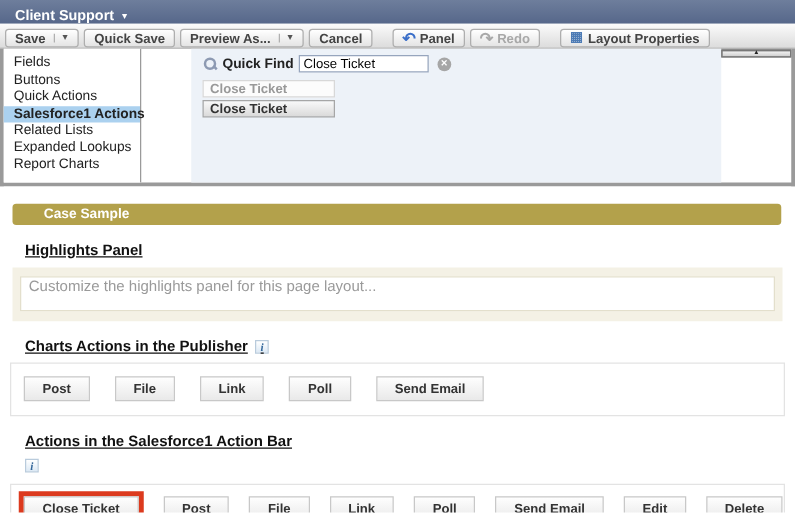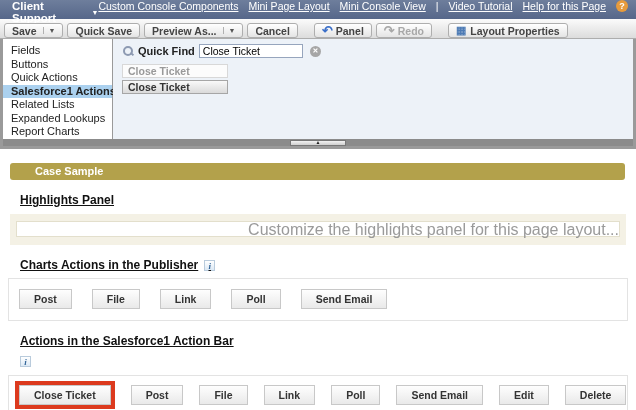--- a/index.html
+++ b/index.html
@@ -6,21 +6,21 @@
   html,body { margin:0; padding:0; }
   body {
     width:636px; height:410px; overflow:hidden; background:#fff;
     font-family:"Liberation Sans", sans-serif; position:relative;
   }
   a { cursor:pointer; }
 
   
   .header {
     height:19px; background:linear-gradient(#6e7e9c,#56678a);
-    display:flex; align-items:flex-start; padding:0 8px 0 12px; color:#fff;
+    display:flex; align-items:flex-end; padding:0 8px 0 12px; color:#fff;
   }
   .header-title { font-weight:bold; font-size:11.5px; display:flex; align-items:center; cursor:pointer; }
   .caret { font-size:7px; margin-left:5px; }
   .caret::before { content:"▼"; }
   .header-links { margin-left:auto; display:flex; gap:10px; font-size:10.5px; align-items:center; white-space:nowrap; }
   .header-links a { color:#fff; text-decoration:underline; }
   .hl-sep { text-decoration:none !important; }
   .help-circle {
     width:12px; height:12px; border-radius:50%; background:#e79b3c; color:#fff;
     font-size:9px; font-weight:bold; display:flex; align-items:center; justify-content:center; cursor:pointer;
@@ -43,27 +43,27 @@
   .undo-glyph { font-size:13px; line-height:10px; color:#3b6fc9; margin-right:3px; font-weight:bold; }
   .undo-glyph::before { content:"↶"; }
   .redo-glyph { font-size:13px; line-height:10px; color:#a8a8a8; margin-right:3px; font-weight:bold; }
   .redo-glyph::before { content:"↷"; }
   .lp-glyph { font-size:11px; line-height:11px; color:#4d7bb5; margin-right:4px; }
   .lp-glyph::before { content:"▦"; }
 
   
   .palette-frame {
     height:110px; border:3px solid #9a9a9a; border-top:none;
-    display:flex; flex-direction:column;
+    display:flex; flex-direction:row;
   }
   .palette-body { flex:1; display:flex; min-height:0; }
   .palette-side { width:110px; background:#fff; border-right:1px solid #9a9a9a; padding-top:5px; }
   .cat { font-size:11px; color:#222; padding-left:8px; height:13.5px; line-height:13.5px; cursor:pointer; white-space:nowrap; }
   .cat.selected { background:#abd1ef; font-weight:bold; }
-  .palette-main { flex:1; background:#edf2f8; padding:4px 0 0 9px; }
+  .palette-main { flex:1; background:#edf2f8; padding:4px 0 0 9px;margin-left:40px; }
   .qf-row { display:flex; align-items:center; gap:4px; height:16px; }
   .mag-icon { width:12px; height:12px; position:relative; display:inline-block; }
   .mag-icon::before {
     content:""; position:absolute; left:1px; top:1px; width:6px; height:6px;
     border:2px solid #8d9ab2; border-radius:50%;
   }
   .mag-icon::after {
     content:""; position:absolute; left:8px; top:8px; width:4px; height:2px;
     background:#8d9ab2; transform:rotate(45deg);
   }
@@ -95,22 +95,22 @@
   }
   .sec-heading { font-size:12px; font-weight:bold; color:#111; margin:13px 0 0 20px; display:flex; align-items:center; gap:6px;text-decoration:underline; }
   .info-icon {
     display:inline-block; width:11px; height:11px; border:1px solid #b9cbdc;
     background:linear-gradient(#ffffff,#dce9f5); color:#369; font-size:9px; font-weight:bold;
     text-align:center; line-height:10px; font-family:"Liberation Serif",serif; font-style:italic; cursor:pointer;
   }
   .info-icon::before { content:"i"; }
   .highlights-wrap { margin:7px 10px 0; background:#f4f1e5; padding:7px 6px 8px; cursor:pointer; }
   .highlights-inner {
-    background:#fff; border:1px solid #e3dfcc; height:16px; line-height:15px;
-    font-size:16px; color:#9a9a9a; padding-left:6px;text-align:right;
+    background:#fff; border:1px solid #e3dfcc; height:28px; line-height:15px;
+    font-size:12px; color:#9a9a9a; padding-left:6px;
   }
   .action-box { margin:6px 8px 0; border:1px solid #e3e3e3; }
   .pub-box { padding:10px 10px 11px; }
   .pub-row { display:flex; gap:20px; }
   .btn {
     display:inline-block; background:linear-gradient(#fefefe,#e9e9e9); border:1px solid #c8c8c8;
     font-size:10.5px; font-weight:bold; color:#333; text-align:center; padding:3px 14px;
     white-space:nowrap; cursor:grab;
   }
   .info-line { margin:3px 0 0 20px; }
@@ -118,29 +118,20 @@
   .ab-row1 { display:flex; gap:16px; align-items:center; }
   .red-outline { border:4px solid #dc3a1e; margin:-4px 0 -4px -6px; }
 </style>
 </head>
 <body>
 
 <div class="header">
   <div class="header-title">
     <span>Client Support</span>
     <span class="caret"></span>
-  </div>
-  <div class="header-links">
-    <a>Custom Console Components</a>
-    <a>Mini Page Layout</a>
-    <a>Mini Console View</a>
-    <span class="hl-sep">|</span>
-    <a>Video Tutorial</a>
-    <a>Help for this Page</a>
-    <span class="help-circle">?</span>
   </div>
 </div>
 
 <div class="toolbar">
   <div class="tbtn">
     <span>Save</span>
     <span class="arrow-part"></span>
   </div>
   <div class="tbtn">
     <span>Quick Save</span>

